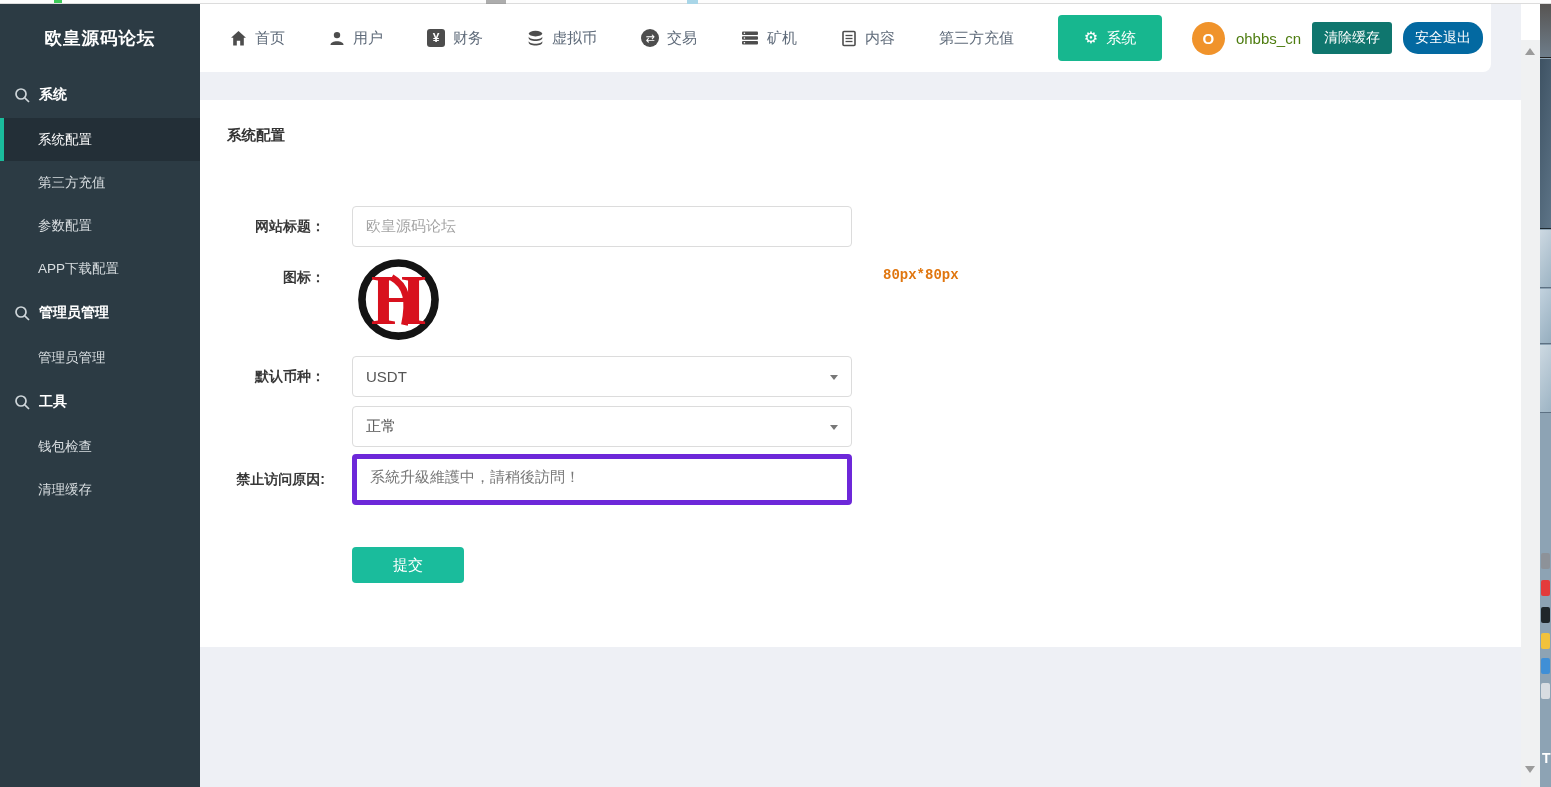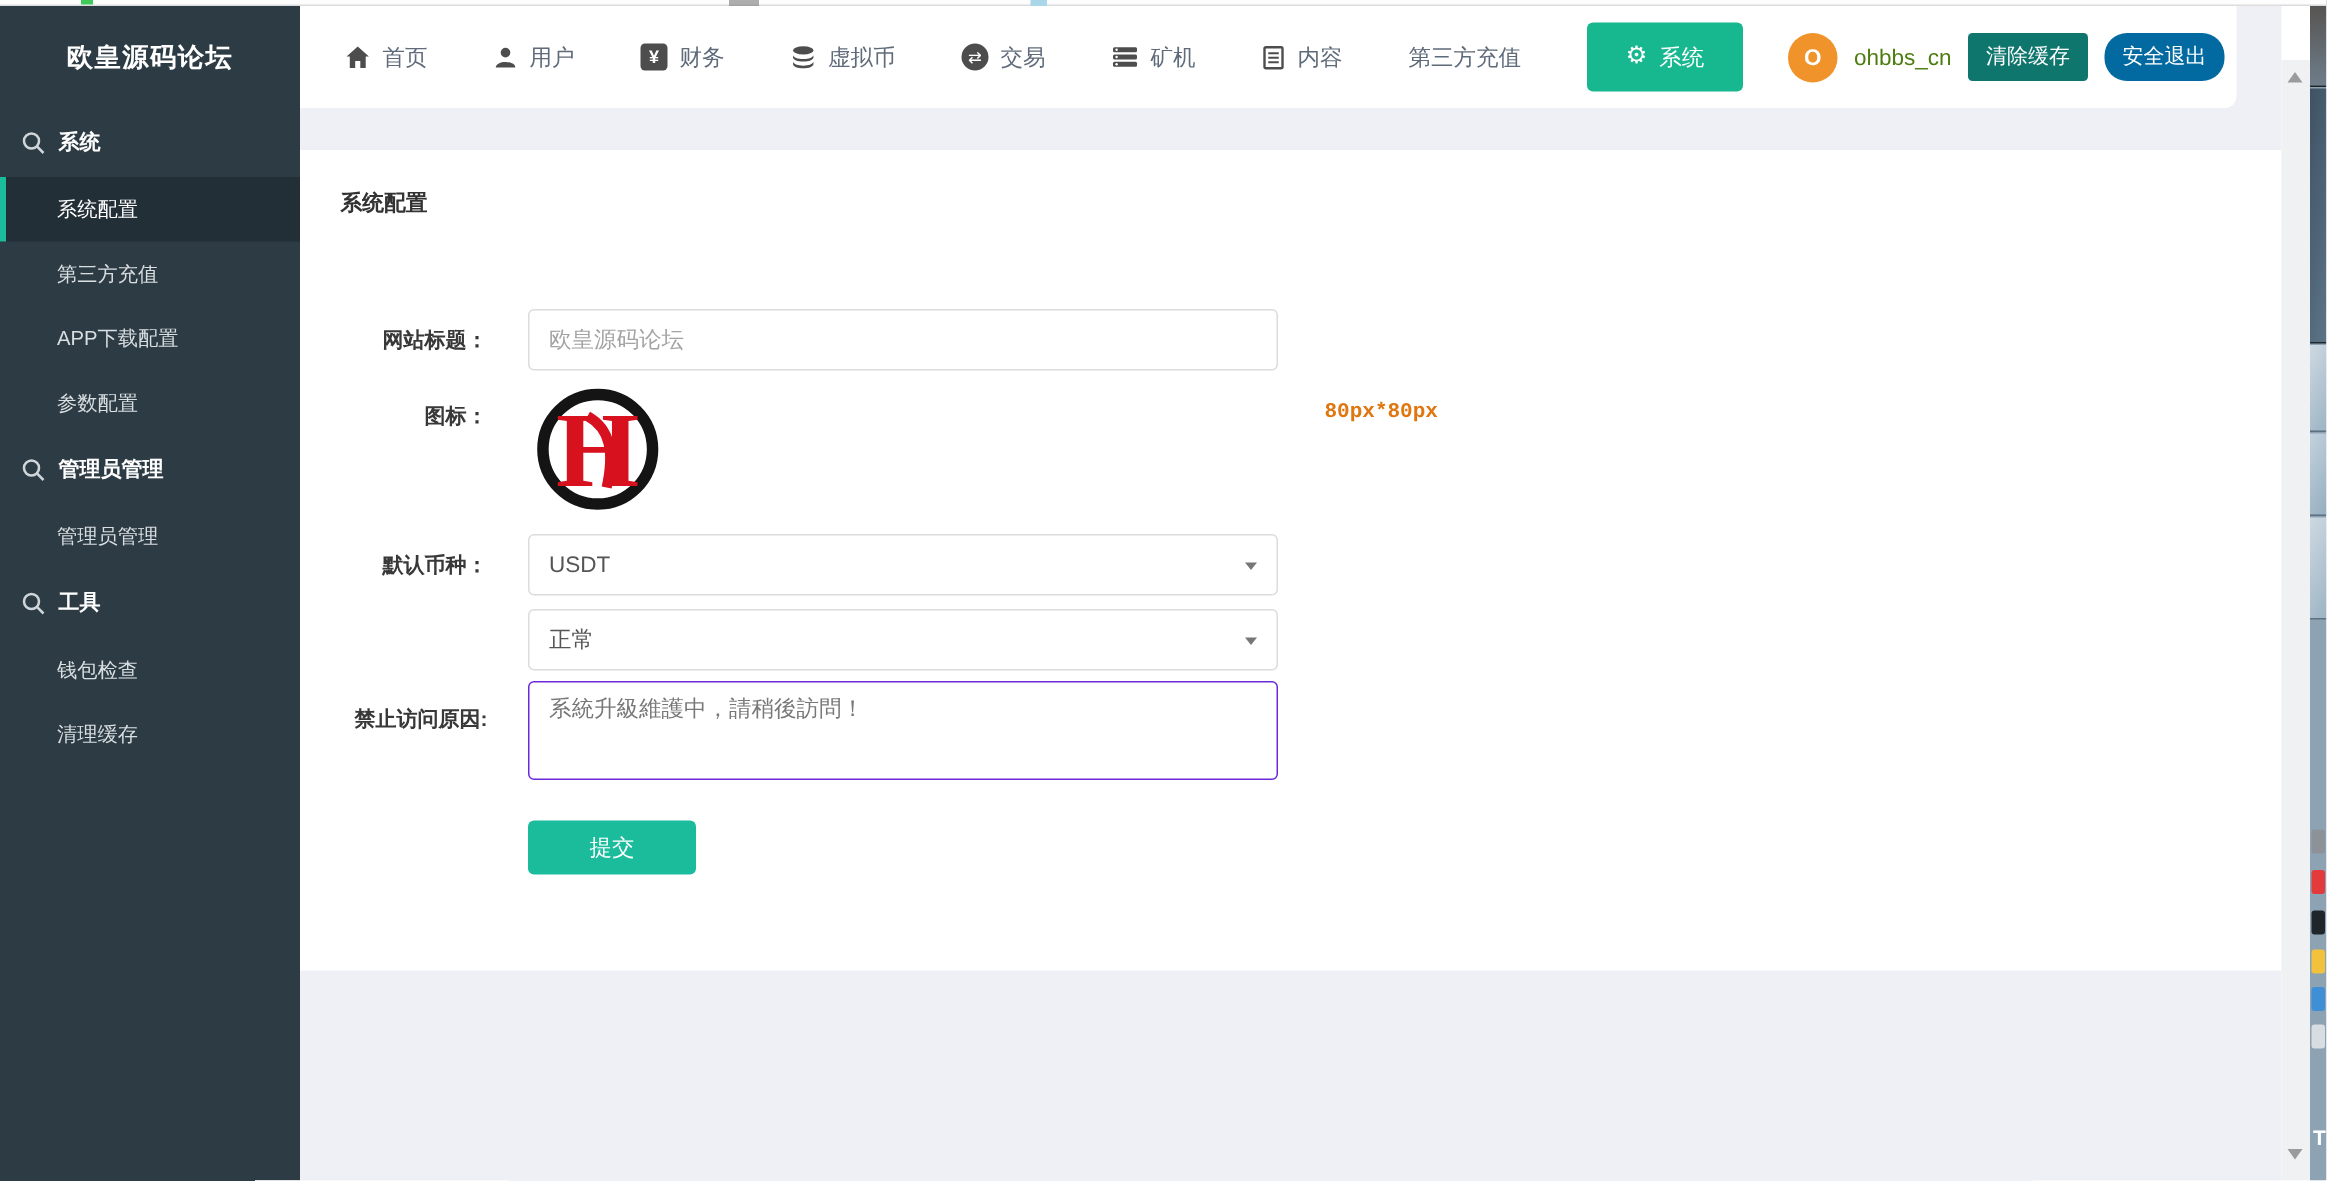--- a/index.html
+++ b/index.html
@@ -40,21 +40,21 @@
   .btn-red { background:#0369a1;border-radius:15px; }
 
   
   .card { position:absolute; left:0; top:96px; width:1321px; height:547px; background:#fff; }
   .card-title { position:absolute; left:27px; top:26px; font-size:14.5px; font-weight:bold; color:#333; }
   .f-label { position:absolute; left:0; width:125px; text-align:right; font-size:14px; font-weight:bold; color:#383838; }
   .f-control { position:absolute; left:152px; width:500px; }
   .text-input { width:500px; height:41px; border:1px solid #dcdcdc; border-radius:4px; padding:0 13px; font-size:15px; color:#a3a3a3; font-family:inherit; background:#fff; }
   .select-box { position:relative; width:500px; height:41px; border:1px solid #dcdcdc; border-radius:4px; display:flex; align-items:center; padding:0 13px; font-size:15px; color:#555; background:#fff; cursor:pointer; }
   .caret { position:absolute; right:13px; top:18px; width:0; height:0; border-left:4.5px solid transparent; border-right:4.5px solid transparent; border-top:5.5px solid #777; }
-  .textarea-box { width:500px; height:66px; border:1px solid #6d28d9; border-radius:4px; padding:7px 13px; font-size:15px; color:#787878; font-family:inherit; resize:none; line-height:1.4; }
+  .textarea-box { width:500px; height:51px; border:5px solid #6d28d9; border-radius:4px; padding:7px 13px; font-size:15px; color:#787878; font-family:inherit; resize:none; line-height:1.4; }
   .icon-hint { position:absolute; left:683px; top:167px; color:#e0760f; font-weight:bold; font-size:14px;font-family:Liberation Mono, monospace; }
   .logo-box { position:absolute; left:156px; top:157px; width:85px; height:85px; cursor:pointer; }
   .submit-btn { position:absolute; left:152px; top:447px; width:112px; height:36px; background:#1abc9c; border:none; border-radius:4px; color:#fff; font-size:15px; cursor:pointer; font-family:inherit; }
 
   
   .scroll-rail { position:absolute; left:1521px; top:4px; width:19px; height:783px; background:#fff; z-index:20; }
   .scroll-track { position:absolute; left:0; top:36px; width:19px; height:747px; background:#f0f1f2; }
   .scroll-arrow { position:absolute; left:4px; width:0; height:0; border-left:5.5px solid transparent; border-right:5.5px solid transparent; cursor:pointer; }
   .arrow-up { top:44px; border-bottom:7px solid #9b9b9b; }
   .arrow-down { top:762px; border-top:7px solid #9b9b9b; }
@@ -87,22 +87,22 @@
 
     <div class="side-section">
       <svg class="mag-icon" viewBox="0 0 16 16">
           <circle cx="7" cy="7" r="5" fill="none" stroke="#cfd6da" stroke-width="1.7"></circle>
           <line x1="10.8" y1="10.8" x2="15" y2="15" stroke="#cfd6da" stroke-width="1.7"></line>
         </svg>
       <span>系统</span>
     </div>
     <div class="side-item active">系统配置</div>
     <div class="side-item">第三方充值</div>
+    <div class="side-item">参数配置</div>
     <div class="side-item">APP下载配置</div>
-    <div class="side-item">参数配置</div>
 
     <div class="side-section">
       <svg class="mag-icon" viewBox="0 0 16 16">
           <circle cx="7" cy="7" r="5" fill="none" stroke="#cfd6da" stroke-width="1.7"></circle>
           <line x1="10.8" y1="10.8" x2="15" y2="15" stroke="#cfd6da" stroke-width="1.7"></line>
         </svg>
       <span>管理员管理</span>
     </div>
     <div class="side-item">管理员管理</div>
 

